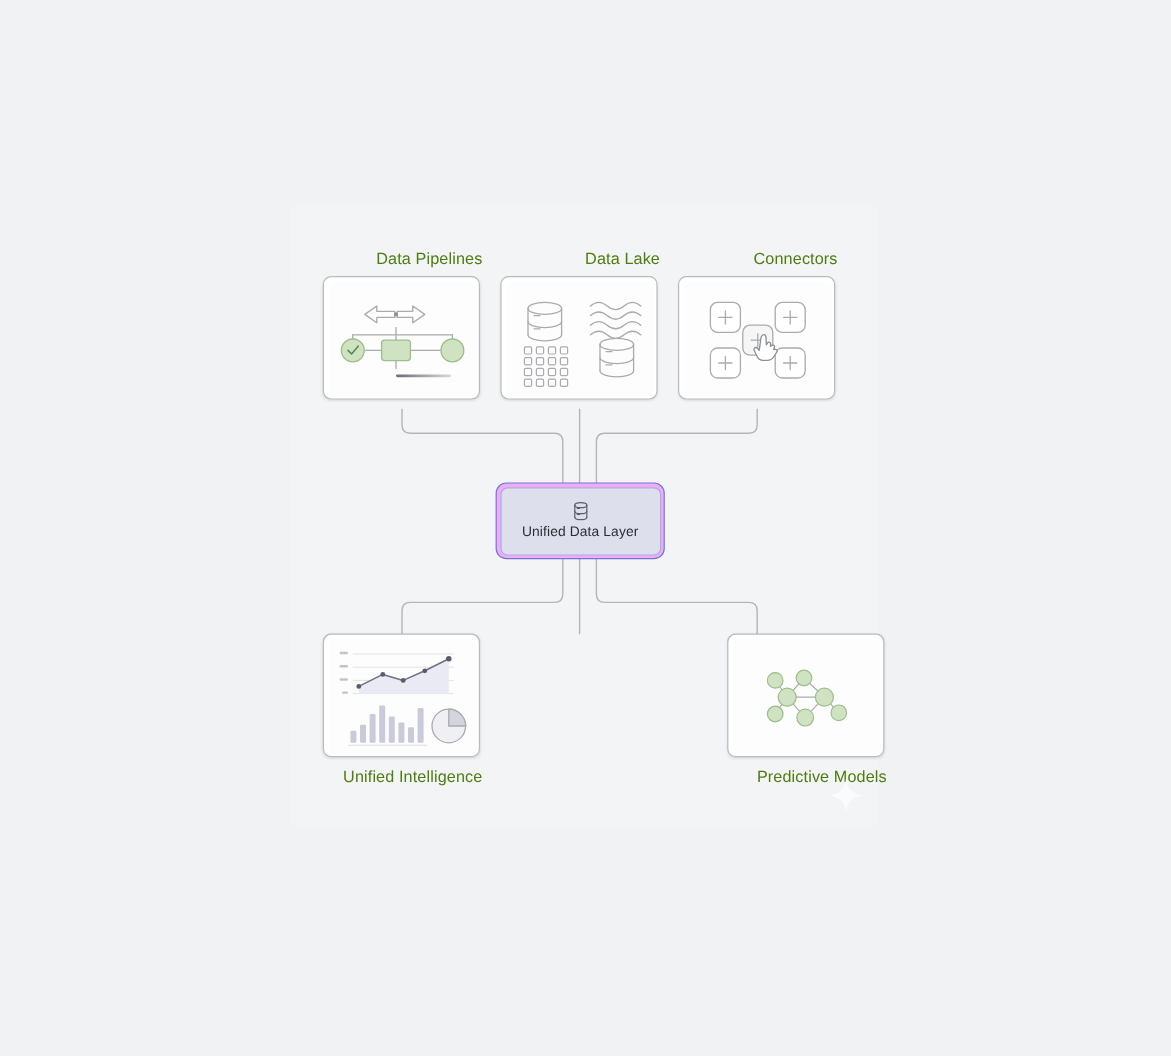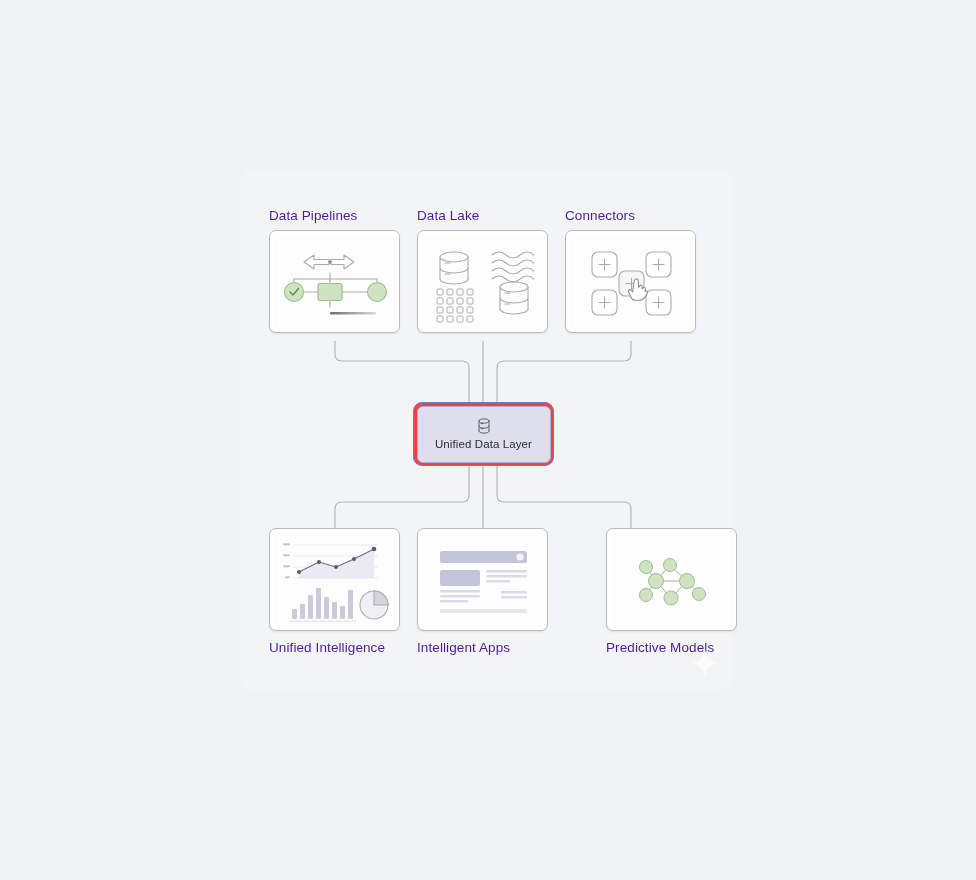--- a/index.html
+++ b/index.html
@@ -63,23 +63,23 @@
   }
   .card-inner {
     position: absolute;
     left: 4px; top: 4px;
     width: 123px; height: 95px;
     border-radius: 4px;
     background: #fdfdfd;
     box-sizing: border-box;
   }
   .node-label {
-    text-align: left;
+    text-align: right;
     font-size: 13.5px;
-    color: #4c1d95;
+    color: #4d7c0f;
     letter-spacing: 0.1px;
     line-height: 15px;
   }
   .node.top .node-label { margin-bottom: 7px; }
   .node.bottom .node-label { margin-top: 9px; }
 
   
   #node-pipelines { left: 269px; top: 208px; }
   #node-lake      { left: 417px; top: 208px; }
   #node-connectors{ left: 565px; top: 208px; }
@@ -92,21 +92,21 @@
   #hub {
     position: absolute;
     left: 413px;
     top: 402px;
     width: 141px;
     height: 64px;
     box-sizing: border-box;
     border: 1.4px solid #7077d0;
     border-radius: 9px;
     padding: 2.5px;
-    background: #ef4444;
+    background: #f0abfc;
   }
   #hub-body {
     width: 100%;
     height: 100%;
     box-sizing: border-box;
     border: 1px solid #a8adde;
     border-radius: 6px;
     background: #dedfec;
     display: flex;
     flex-direction: column;
@@ -357,45 +357,20 @@
           <line x1="16" y1="88" x2="82" y2="88" stroke="#dcdde3" stroke-width="0.9"></line>
 
           <circle cx="100" cy="72" r="14" fill="#f0f0f4" stroke="#a9abaf" stroke-width="1.1"></circle>
           <path d="M100 72 L100 58 A14 14 0 0 1 114 72 Z" fill="#d3d4dd" stroke="#a9abaf" stroke-width="1.1"></path>
         </svg>
       </div>
     </div>
     <div class="node-label">Unified Intelligence</div>
   </div>
 
-  <div class="node bottom" id="node-apps">
-    <div class="card">
-      <div class="card-inner">
-        <svg width="123" height="95" viewBox="0 0 123 95">
-
-          <rect x="18" y="18" width="87" height="12" rx="2.5" fill="#c2c4d7"></rect>
-          <circle cx="98" cy="24" r="3.6" fill="#f3f3f7"></circle>
-
-          <rect x="18" y="37" width="40" height="16" rx="2" fill="#c2c4d7"></rect>
-          <rect x="18" y="57" width="40" height="2.6" rx="1.3" fill="#d9dae6"></rect>
-          <rect x="18" y="62" width="40" height="2.6" rx="1.3" fill="#d9dae6"></rect>
-          <rect x="18" y="67" width="28" height="2.6" rx="1.3" fill="#d9dae6"></rect>
-
-          <rect x="64" y="37" width="41" height="2.6" rx="1.3" fill="#d9dae6"></rect>
-          <rect x="64" y="42" width="41" height="2.6" rx="1.3" fill="#d9dae6"></rect>
-          <rect x="64" y="47" width="24" height="2.6" rx="1.3" fill="#d9dae6"></rect>
-          <rect x="79" y="58" width="26" height="2.6" rx="1.3" fill="#d9dae6"></rect>
-          <rect x="79" y="63" width="26" height="2.6" rx="1.3" fill="#d9dae6"></rect>
-
-          <rect x="18" y="76" width="87" height="4" rx="2" fill="#e5e6ee"></rect>
-        </svg>
-      </div>
-    </div>
-    <div class="node-label">Intelligent Apps</div>
-  </div>
 
   <div class="node bottom" id="node-predictive">
     <div class="card">
       <div class="card-inner">
         <svg width="123" height="95" viewBox="0 0 123 95">
 
           <g stroke="#a9abaf" stroke-width="1" fill="none">
             <line x1="35" y1="34" x2="45" y2="48"></line>
             <line x1="59" y1="32" x2="45" y2="48"></line>
             <line x1="59" y1="32" x2="76" y2="48"></line>

